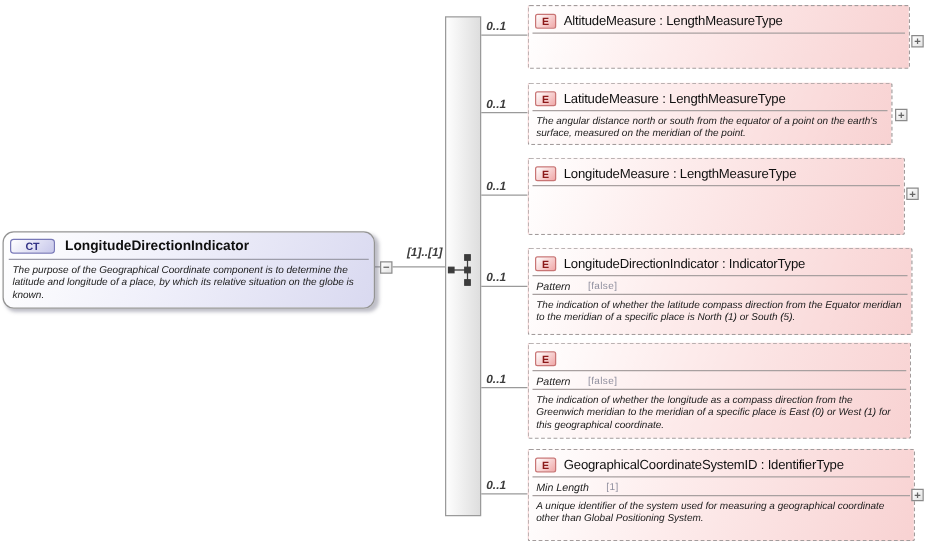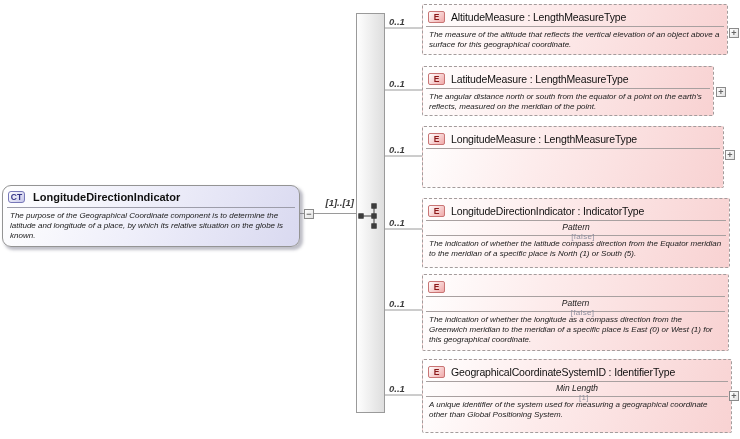--- a/index.html
+++ b/index.html
@@ -20,21 +20,21 @@
   
   .ct-box{
     position:absolute;left:2px;top:185px;width:298px;height:62px;z-index:2;
     border:1px solid #949494;border-radius:9px;
     background:linear-gradient(115deg,#ffffff 0%,#efeffa 45%,#d9d9f0 100%);
     box-shadow:2.5px 2.5px 3px rgba(110,110,130,.45);
     overflow:hidden;
   }
   .ct-title-row{display:flex;align-items:center;gap:8px;height:20px;padding:2px 6px 0 5px;}
   .ct-badge{
-    flex:0 0 auto;width:17px;height:12px;border:1px solid #7878b8;border-radius:3px;
+    flex:0 0 auto;width:36px;height:12px;border:1px solid #7878b8;border-radius:3px;
     background:linear-gradient(135deg,#ffffff,#c6c6ea);
     color:#343486;font-size:8.5px;font-weight:bold;line-height:10px;text-align:center;
   }
   .ct-label{font-size:11px;font-weight:bold;color:#101010;white-space:nowrap;}
   .sep{margin:1px 4px 0 4px;border-top:1px solid #9d9daa;height:0;}
   .ct-desc{padding:3px 8px 0 7px;font-size:8px;line-height:10px;font-style:italic;color:#202020;}
 
   
   .el{
     position:absolute;left:422px;z-index:2;overflow:hidden;
@@ -42,21 +42,21 @@
     background:linear-gradient(110deg,#ffffff 0%,#fdecec 38%,#f8d2d2 100%);
   }
   .el-title{display:flex;align-items:center;gap:6px;height:21px;padding:2px 4px 0 5px;}
   .e-badge{
     flex:0 0 auto;width:17px;height:12px;border:1px solid #c97575;border-radius:2px;
     background:linear-gradient(135deg,#ffffff,#f0a8a8);
     color:#8c1a1a;font-size:8.5px;font-weight:bold;line-height:10px;text-align:center;
   }
   .el-label{font-size:10.5px;font-weight:normal;letter-spacing:-.15px;color:#101010;white-space:nowrap;}
   .el-sep{margin:0 3px;border-top:1px solid #a8a0a0;height:0;}
-  .el-facet{display:flex;align-items:center;height:14px;padding:1px 6px 0 6px;flex-direction:column;}
+  .el-facet{display:flex;align-items:center;height:14px;padding:1px 6px 0 6px;}
   .facet-name{font-size:8.5px;font-style:italic;color:#202020;}
   .facet-value{margin-left:14px;font-size:8px;color:#8f8f9e;letter-spacing:.3px;text-align:center;}
   .el-desc{padding:3px 6px 0 6px;font-size:8px;line-height:9.8px;font-style:italic;color:#202020;}
 
   
   .card-label{
     position:absolute;z-index:2;width:28px;left:389px;text-align:left;
     font-size:9.5px;font-weight:bold;font-style:italic;color:#3c3c3c;
   }
   .root-card-label{
@@ -119,30 +119,29 @@
   <div class="card-label" style="top:217px;">0..1</div>
   <div class="card-label" style="top:298px;">0..1</div>
   <div class="card-label" style="top:383px;">0..1</div>
 
   <div class="el" style="top:4px;height:51px;width:306px;">
     <div class="el-title">
       <span class="e-badge">E</span>
       <span class="el-label">AltitudeMeasure : LengthMeasureType</span>
     </div>
     <div class="el-sep"></div>
-    <div class="el-desc">The measure of the altitude that reflects the vertical elevation of an object above a surface for this geographical coordinate.</div>
   </div>
 
   <div class="el" style="top:66px;height:50px;width:292px;">
     <div class="el-title">
       <span class="e-badge">E</span>
       <span class="el-label">LatitudeMeasure : LengthMeasureType</span>
     </div>
     <div class="el-sep"></div>
-    <div class="el-desc">The angular distance north or south from the equator of a point on the earth's reflects, measured on the meridian of the point.</div>
+    <div class="el-desc">The angular distance north or south from the equator of a point on the earth's surface, measured on the meridian of the point.</div>
   </div>
 
   <div class="el" style="top:126px;height:62px;width:302px;">
     <div class="el-title">
       <span class="e-badge">E</span>
       <span class="el-label">LongitudeMeasure : LengthMeasureType</span>
     </div>
     <div class="el-sep"></div>
   </div>
 

